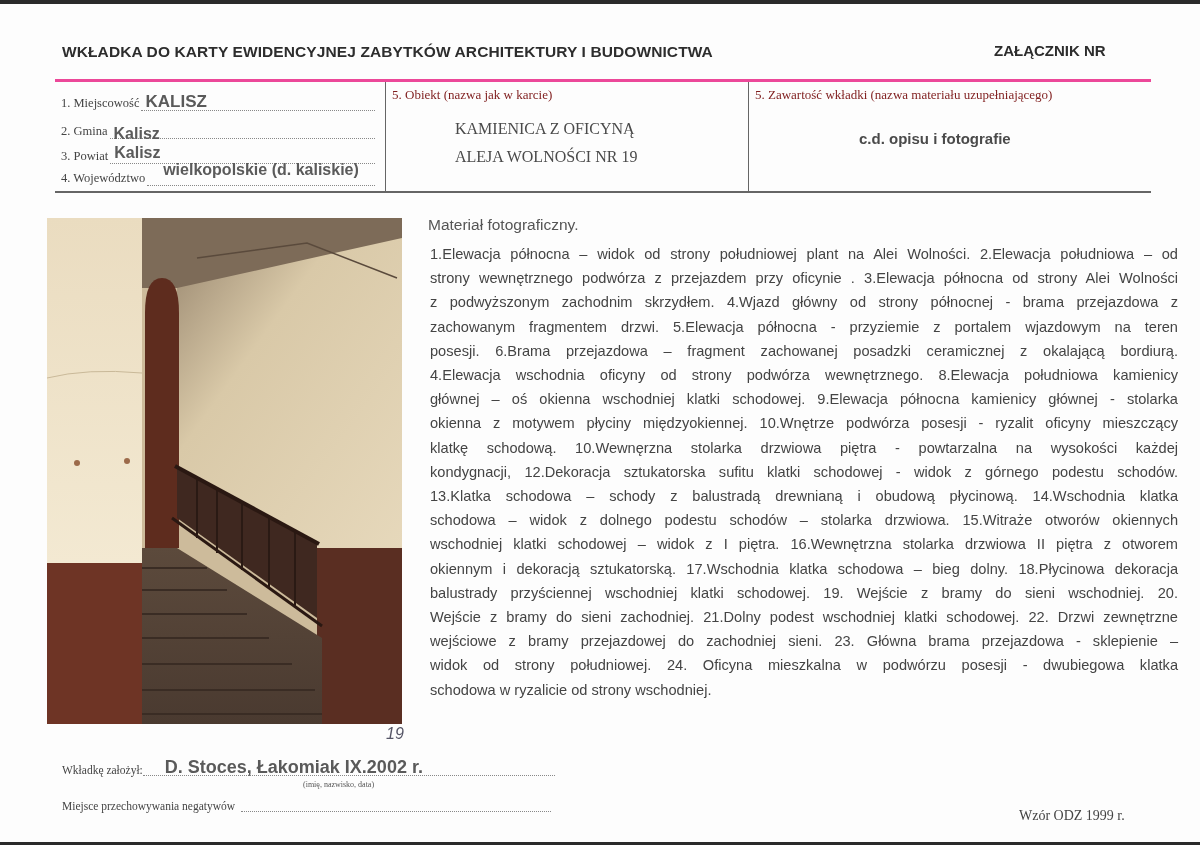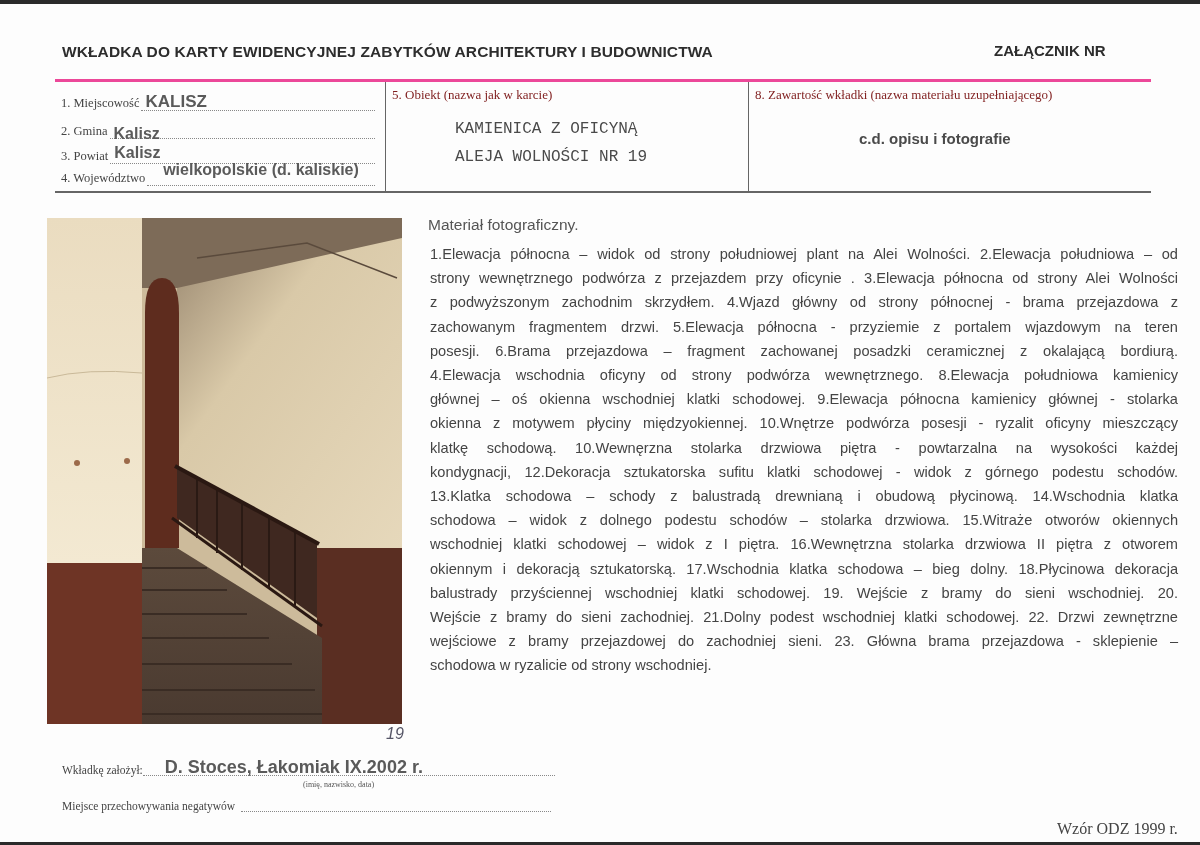--- a/index.html
+++ b/index.html
@@ -40,21 +40,21 @@
   }
   .loc-row .val {
     position: absolute; left: 4px; bottom: -2px;
     font-family: "Liberation Sans", sans-serif; font-weight: bold; color: #5a5a5a;
     font-size: 16px; white-space: nowrap;
   }
   .val.big { font-size: 17px; }
   .cell-label { position: absolute; left: 6px; top: 5px; font-size: 13px; color: #7f1d1d; }
   .obj-line {
     position: absolute; left: 69px;
-    font-family: Liberation Mono, monospace; font-size: 16px; color: #4a4a4a;
+    font-family: Liberation Serif, serif; font-size: 16px; color: #4a4a4a;
   }
   .content-val {
     position: absolute; left: 110px; top: 48px;
     font-family: "Liberation Sans", sans-serif; font-weight: bold; font-size: 15px; color: #4a4a4a;
   }
   .photo {
     position: absolute; left: 47px; top: 218px; width: 355px; height: 506px;
     overflow: hidden; background: #e8dcc0;
   }
   .photo svg { display: block; }
@@ -79,21 +79,21 @@
   }
   .footer-row .dots { border-bottom: 1.2px dotted #888; height: 12px; position: relative; }
   .footer-val {
     position: absolute; left: 22px; bottom: -3px;
     font-family: "Liberation Sans", sans-serif; font-weight: bold; font-size: 18px; color: #5a5a5a; white-space: nowrap;
   }
   .footer-hint {
     position: absolute; left: 303px; top: 780px; font-size: 8px; color: #555;
   }
   .pattern {
-    position: absolute; left: 1057px; top: 808px; font-size: 16px; color: #444; margin-top: 12px;
+    position: absolute; left: 1019px; top: 808px; font-size: 14px; color: #444;
   }
 </style>
 </head>
 <body>
 
 <div class="topband"></div>
 
 <div class="header-title">WKŁADKA DO KARTY EWIDENCYJNEJ ZABYTKÓW ARCHITEKTURY I BUDOWNICTWA</div>
 <div class="header-annex">ZAŁĄCZNIK NR</div>
 
@@ -123,21 +123,21 @@
         <span class="val" style="bottom:6px;margin-left:12px;">wielkopolskie (d. kaliskie)</span>
       </span>
     </div>
   </div>
   <div class="cell-obj">
     <div class="cell-label">5. Obiekt (nazwa jak w karcie)</div>
     <div class="obj-line" style="top:38px;">KAMIENICA Z OFICYNĄ</div>
     <div class="obj-line" style="top:66px;">ALEJA WOLNOŚCI NR 19</div>
   </div>
   <div class="cell-content">
-    <div class="cell-label">8. Zawartość wkładki (nazwa materiału uzupełniającego)</div>
+    <div class="cell-label">5. Zawartość wkładki (nazwa materiału uzupełniającego)</div>
     <div class="content-val">c.d. opisu i fotografie</div>
   </div>
 </div>
 
 <div class="photo">
   <svg width="355" height="506" viewBox="0 0 355 506" xmlns="http://www.w3.org/2000/svg">
     <defs>
       <linearGradient id="wallR" x1="0" y1="0" x2="1" y2="1">
         <stop offset="0" stop-color="#9a8870"></stop>
         <stop offset="0.35" stop-color="#d9c9a8"></stop>
@@ -208,20 +208,21 @@
   <span class="line">okienna z motywem  płyciny międzyokiennej. 10.Wnętrze podwórza  posesji - ryzalit oficyny mieszczący</span>
   <span class="line">klatkę  schodową.  10.Wewnęrzna   stolarka  drzwiowa   piętra -   powtarzalna  na  wysokości  każdej</span>
   <span class="line">kondygnacji, 12.Dekoracja  sztukatorska  sufitu  klatki  schodowej  -  widok z górnego  podestu schodów.</span>
   <span class="line">13.Klatka   schodowa – schody z  balustradą  drewnianą i  obudową płycinową. 14.Wschodnia  klatka</span>
   <span class="line">schodowa  –  widok  z  dolnego  podestu   schodów  –  stolarka  drzwiowa.  15.Witraże   otworów   okiennych</span>
   <span class="line">wschodniej  klatki   schodowej – widok z  I  piętra.  16.Wewnętrzna  stolarka  drzwiowa II piętra z otworem</span>
   <span class="line">okiennym i dekoracją sztukatorską. 17.Wschodnia klatka schodowa – bieg  dolny. 18.Płycinowa  dekoracja</span>
   <span class="line">balustrady  przyściennej wschodniej   klatki  schodowej.  19.  Wejście z bramy   do  sieni wschodniej.  20.</span>
   <span class="line">Wejście z bramy do sieni zachodniej. 21.Dolny podest  wschodniej  klatki schodowej. 22. Drzwi  zewnętrzne</span>
   <span class="line">wejściowe z bramy  przejazdowej  do   zachodniej  sieni.  23. Główna brama przejazdowa -  sklepienie –</span>
+  <span class="line">widok  od  strony  południowej.   24.  Oficyna   mieszkalna w podwórzu   posesji   -   dwubiegowa klatka</span>
   <span class="line last">schodowa  w   ryzalicie od strony  wschodniej.</span>
 </div>
 
 <div class="footer-row" style="top:763px;">
   <span>Wkładkę założył:</span>
   <span class="dots" style="width:412px;">
     <span class="footer-val">D. Stoces, Łakomiak IX.2002 r.</span>
   </span>
 </div>
 <div class="footer-hint">(imię, nazwisko, data)</div>

